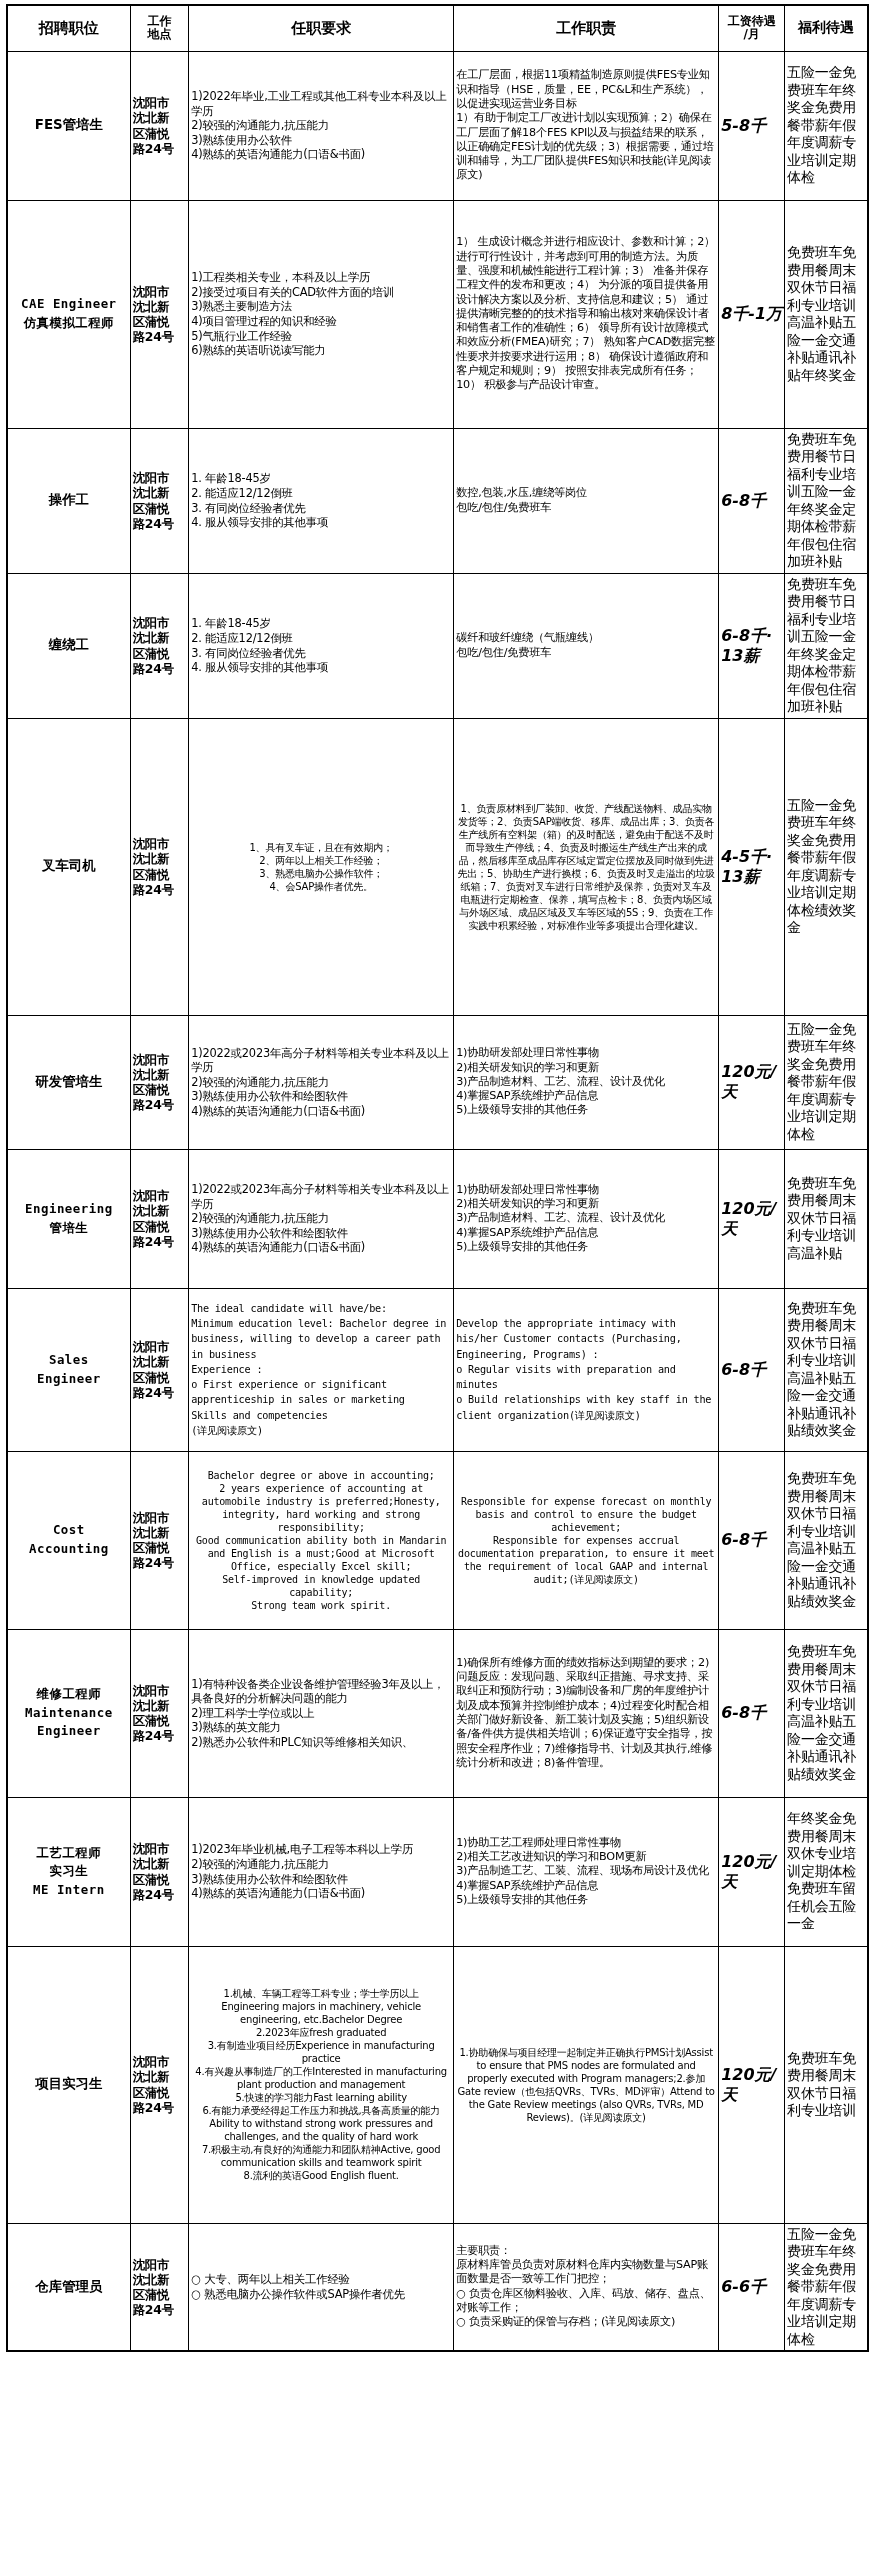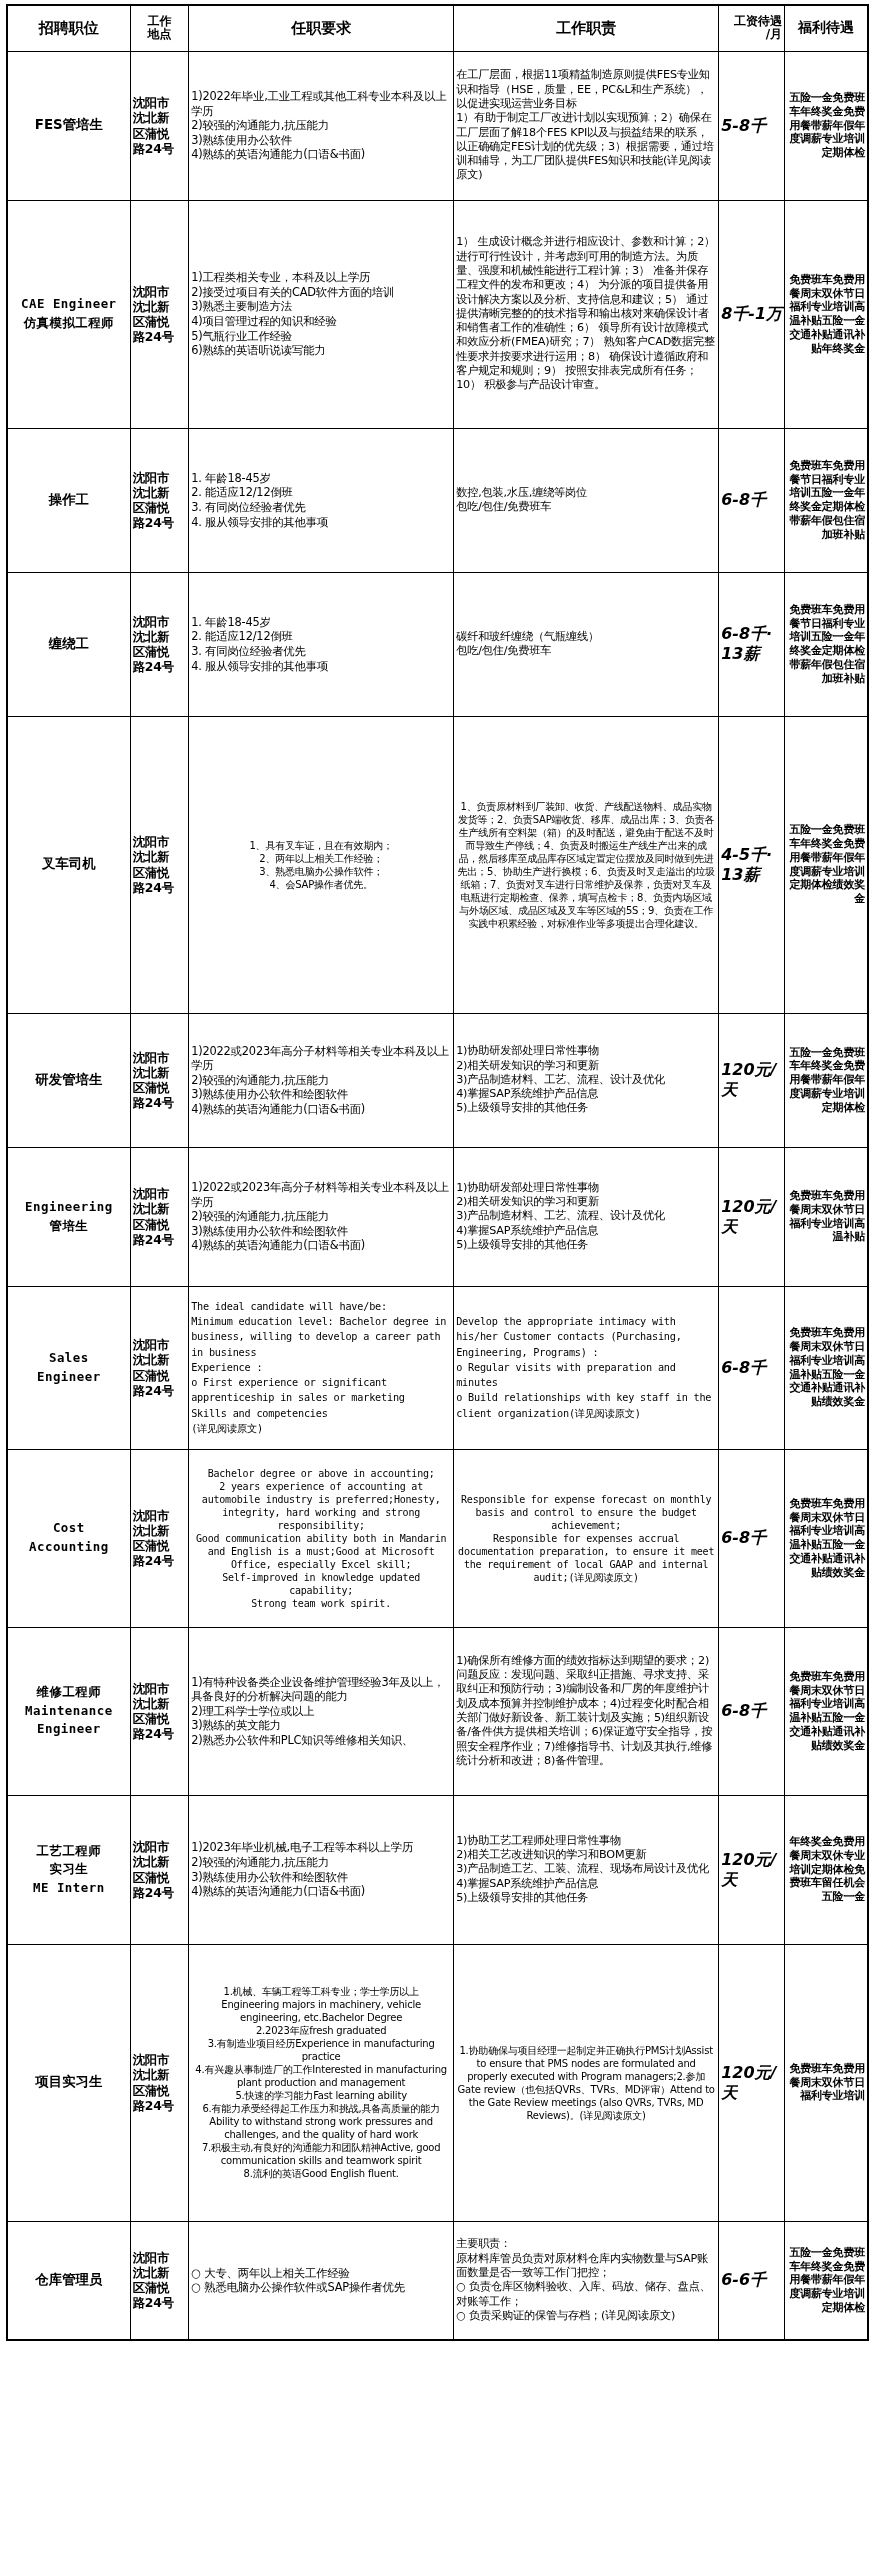--- a/index.html
+++ b/index.html
@@ -77,23 +77,23 @@
   td.duty{font-size:11.2px;margin-left:16px;}
   td.sal{
     text-align:left;
     font-weight:bold;
     font-size:16px;
     line-height:1.25;
     white-space:pre-line;
     font-style:italic;
   }
   td.ben{
-    text-align:right;
-    font-weight:bold;
-    font-size:11px;
+    text-align:left;
+    font-weight:normal;
+    font-size:14px;
     line-height:1.25;
     letter-spacing:-0.2px;
     word-break:break-all;
   }
   
   td.en{
     font-family:"DejaVu Sans Mono","Liberation Mono",monospace;
     font-size:10.2px;
     line-height:1.5;
     letter-spacing:-0.2px;
@@ -119,21 +119,21 @@
         <col class="c-sal">
         <col class="c-ben">
     </colgroup>
     <thead>
       <tr>
         <th class="h-pos">招聘职位</th>
         <th class="h-loc" style="white-space:pre-line;">工作
 地点</th>
         <th class="h-req">任职要求</th>
         <th class="h-duty">工作职责</th>
-        <th class="h-sal" style="white-space:pre-line;text-align:right;">工资待遇
+        <th class="h-sal" style="white-space:pre-line;">工资待遇
 /月</th>
         <th class="h-ben">福利待遇</th>
       </tr>
     </thead>
     <tbody id="tbody">
         <tr style="height: 149px;">
           <td class="pos">FES管培生</td>
           <td class="loc">沈阳市
 沈北新
 区蒲悦

